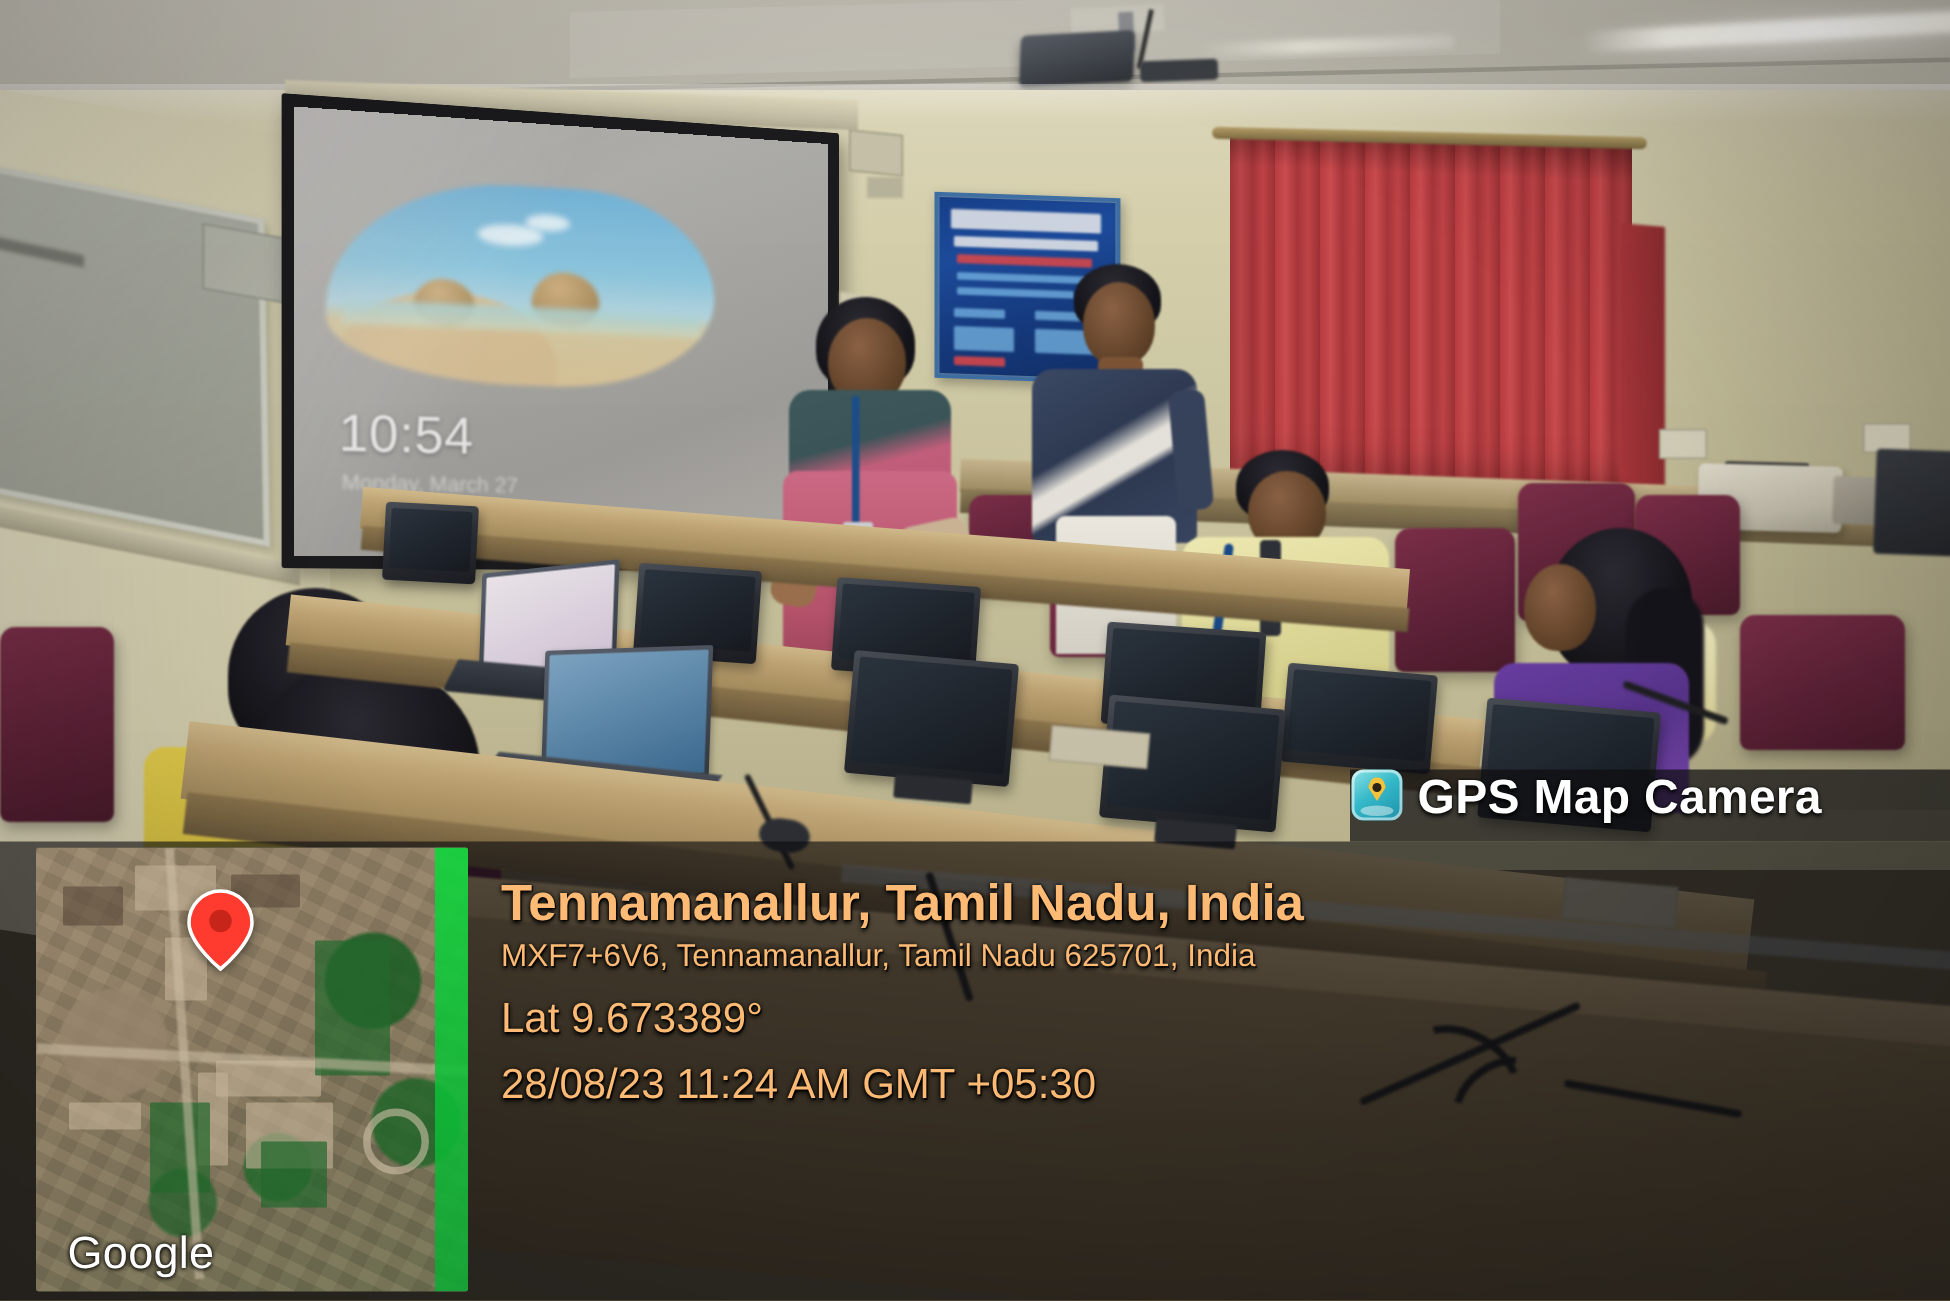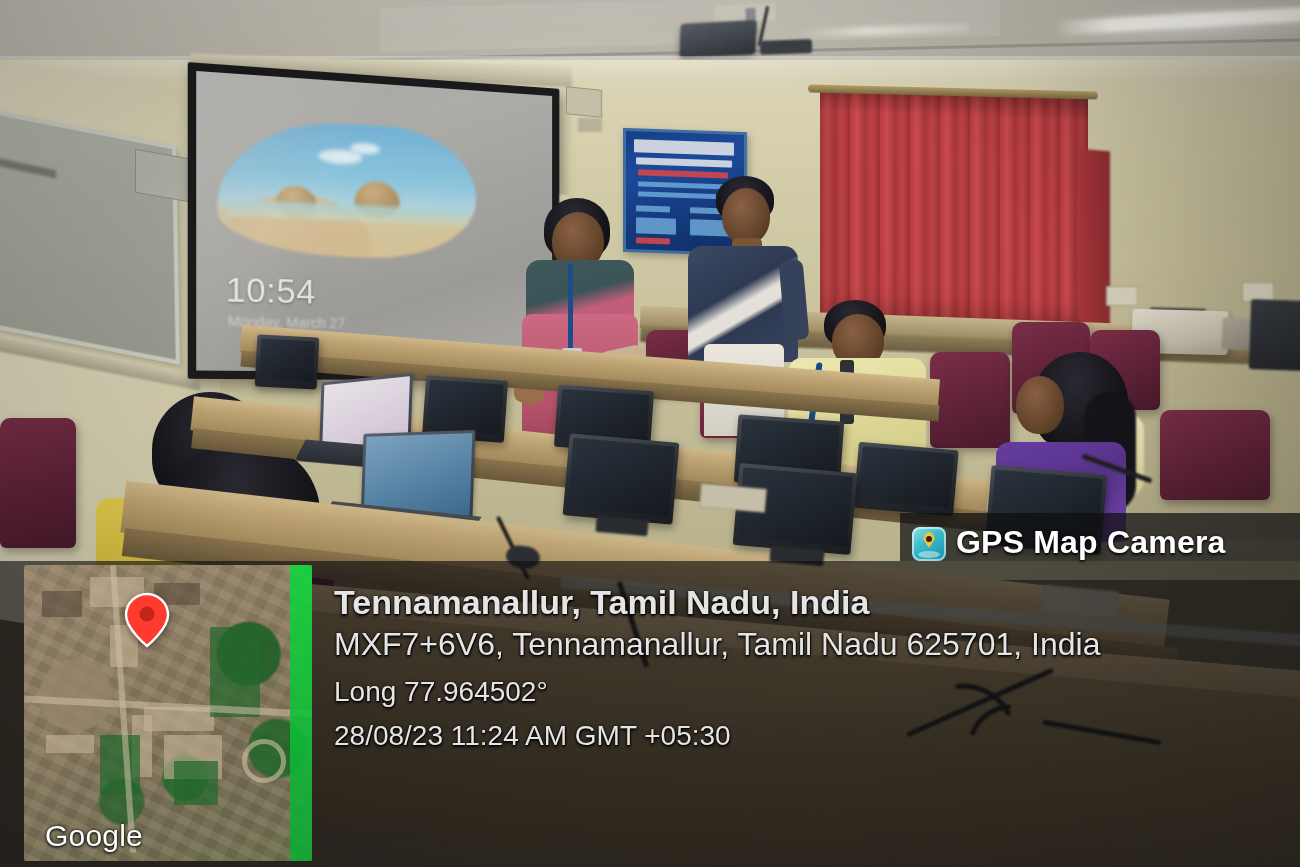--- a/index.html
+++ b/index.html
@@ -469,23 +469,23 @@
     background: linear-gradient(180deg, rgba(255,240,205,.07), rgba(120,95,55,.10));
     mix-blend-mode: multiply;
     pointer-events: none;
   }
 
   
   .gps-header {
     left: 900px; top: 513px; width: 400px; height: 48px;
     background: rgba(14,14,16,.72);
     display: flex;
-    align-items: flex-end;
+    align-items: flex-start;
     gap: 10px;
-    padding-left: 12px;
+    padding-left: 1px;
     box-sizing: border-box;
   }
   .gps-logo {
     width: 34px; height: 34px;
     border-radius: 8px;
     background: linear-gradient(145deg, #8fe3e6 0%, #35b9c9 45%, #1d8fa8 100%);
     position: relative;
     flex: 0 0 auto;
     box-shadow: inset 0 0 0 2px rgba(255,255,255,.55);
     overflow: hidden;
@@ -589,34 +589,34 @@
   .map-greenstrip {
     position: absolute;
     right: 0; top: 0; width: 22px; height: 100%;
     background: linear-gradient(180deg, rgba(16,214,60,.9), rgba(10,170,50,.85));
   }
 
   .gps-text {
     flex: 1;
     padding: 22px 0 10px 22px;
     box-sizing: border-box;
-    color: #e5e5e5;
+    color: #fdba74;
   }
   .gps-line {
     text-shadow: 0 2px 3px rgba(0,0,0,.92), 0 0 3px rgba(0,0,0,.85), 1px 1px 0 rgba(0,0,0,.6);
     white-space: nowrap;
   }
   .gps-place {
     font-size: 34px;
     font-weight: bold;
     line-height: 1.12;
     margin-bottom: 4px;
   }
   .gps-address {
-    font-size: 32px;
+    font-size: 21px;
     font-weight: normal;
     line-height: 1.2;
     margin-bottom: 10px;
   }
   .gps-lat, .gps-long {
     font-size: 28px;
     font-weight: normal;
     line-height: 1.35;
     margin-bottom: 8px;
   }
@@ -859,19 +859,19 @@
           <circle cx="29" cy="23" r="7.5" fill="#c7241a"></circle>
         </svg>
       </div>
 
       <div class="map-google">Google</div>
     </div>
 
     <div class="gps-text">
       <div class="gps-line gps-place">Tennamanallur, Tamil Nadu, India</div>
       <div class="gps-line gps-address">MXF7+6V6, Tennamanallur, Tamil Nadu 625701, India</div>
-      <div class="gps-line gps-long">Long 77.964502°</div>
+      <div class="gps-line gps-lat">Lat 9.673389°</div>
       <div class="gps-line gps-datetime">28/08/23 11:24 AM GMT +05:30</div>
     </div>
 
   </div>
 
 </div>
 
 </body></html>

